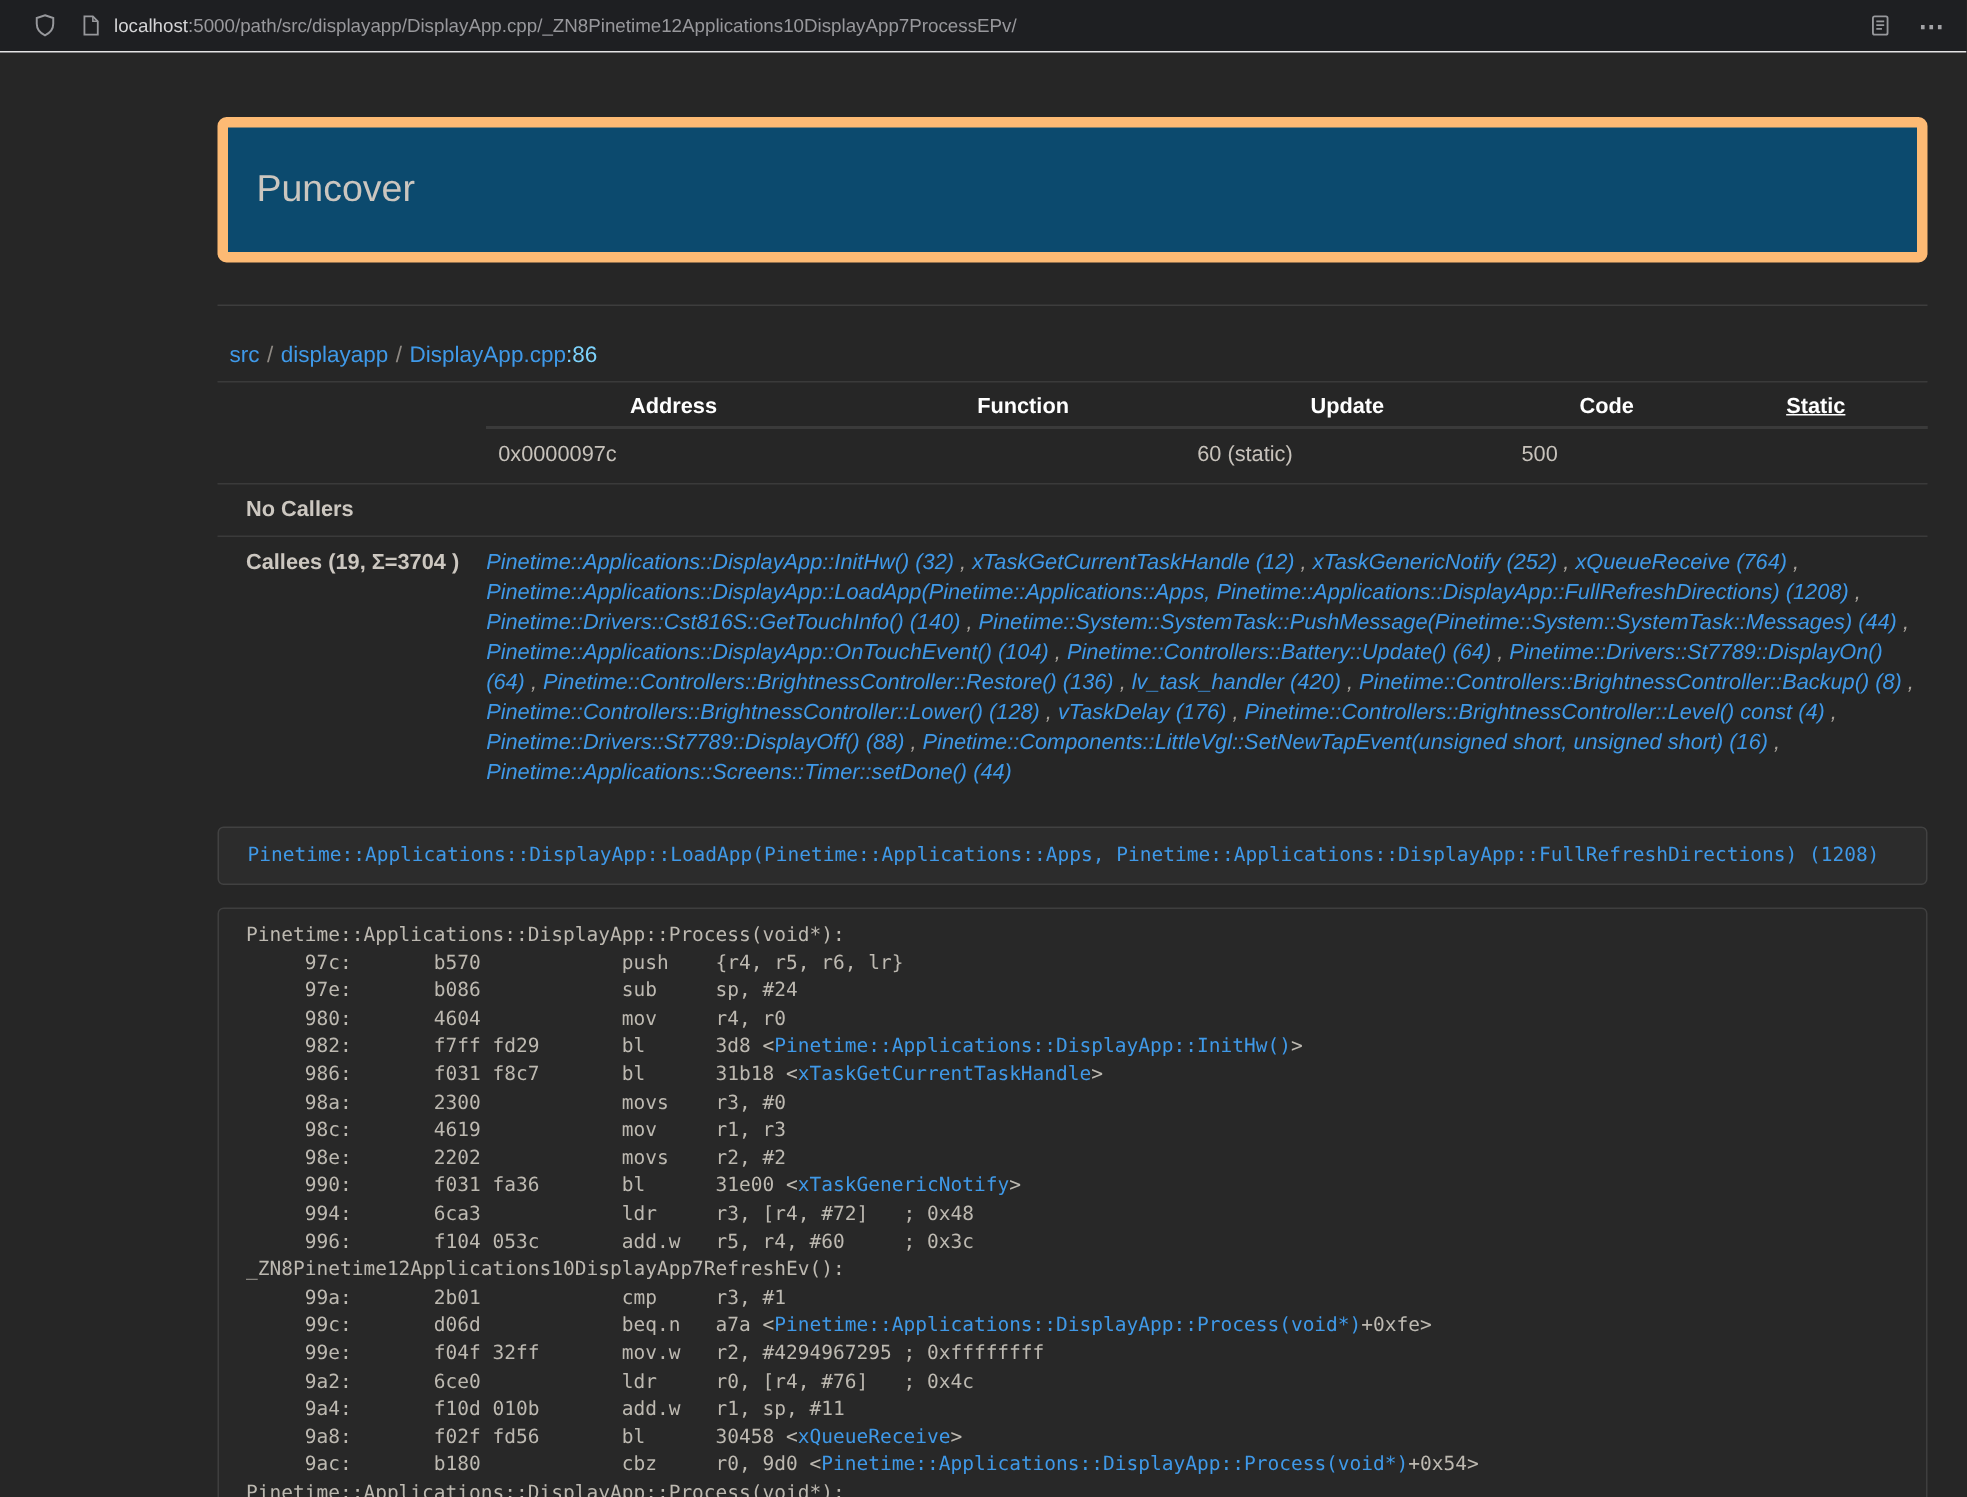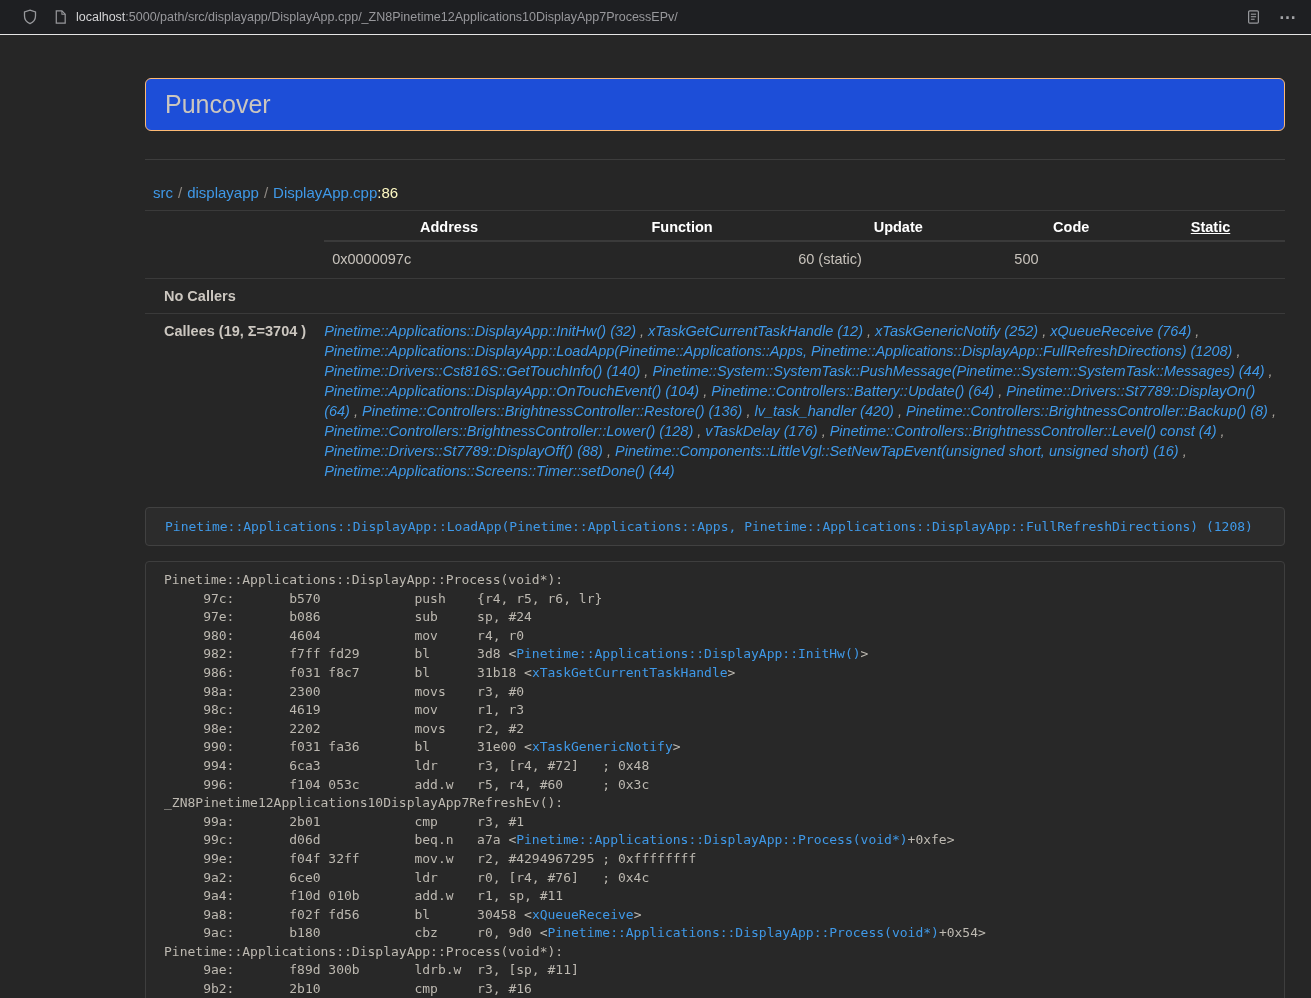--- a/index.html
+++ b/index.html
@@ -33,32 +33,32 @@
   .urltext .host { color: #d5d5d7; }
   .urltext .rest { color: #98989c; }
   .topbar-right { display: flex; align-items: center; gap: 18px; margin-left: auto; padding-right: 2px; }
   .kebab { color: #a3a3a7; font-size: 17px; line-height: 1; font-weight: bold; letter-spacing: 1px; }
 
   
   .container { width: 1140px; margin-left: 145px; }
 
   .jumbotron {
     margin-top: 43px;
-    background: #1d4ed8;
-    border: 1px solid #fdba74;
+    background: #0c4a6e;
+    border: 7px solid #fdba74;
     border-radius: 6px;
-    padding: 12px 19px;
+    padding: 28px 19px;
   }
   .jumbotron h1 { font-size: 25px; line-height: 27px; font-weight: 500; color: #cbc6bf; }
 
   hr.divider { border: none; border-top: 1px solid #3d3d3d; margin-top: 28px; }
 
   .breadcrumb { margin: 24px 0 9px; padding-left: 8px; font-size: 15px; }
   .breadcrumb .sep { color: #8f8a84; padding: 0 5px; }
-  .breadcrumb .suffix { color: #fef9c3; }
+  .breadcrumb .suffix { color: #7dd3fc; }
 
   table.main { width: 100%; border-collapse: collapse; font-size: 14.5px; }
   table.main > tbody > tr > th,
   table.main > tbody > tr > td {
     border-top: 1px solid #3a3a3a;
     text-align: left;
     vertical-align: top;
   }
   th.rowhead {
     width: 150px;

